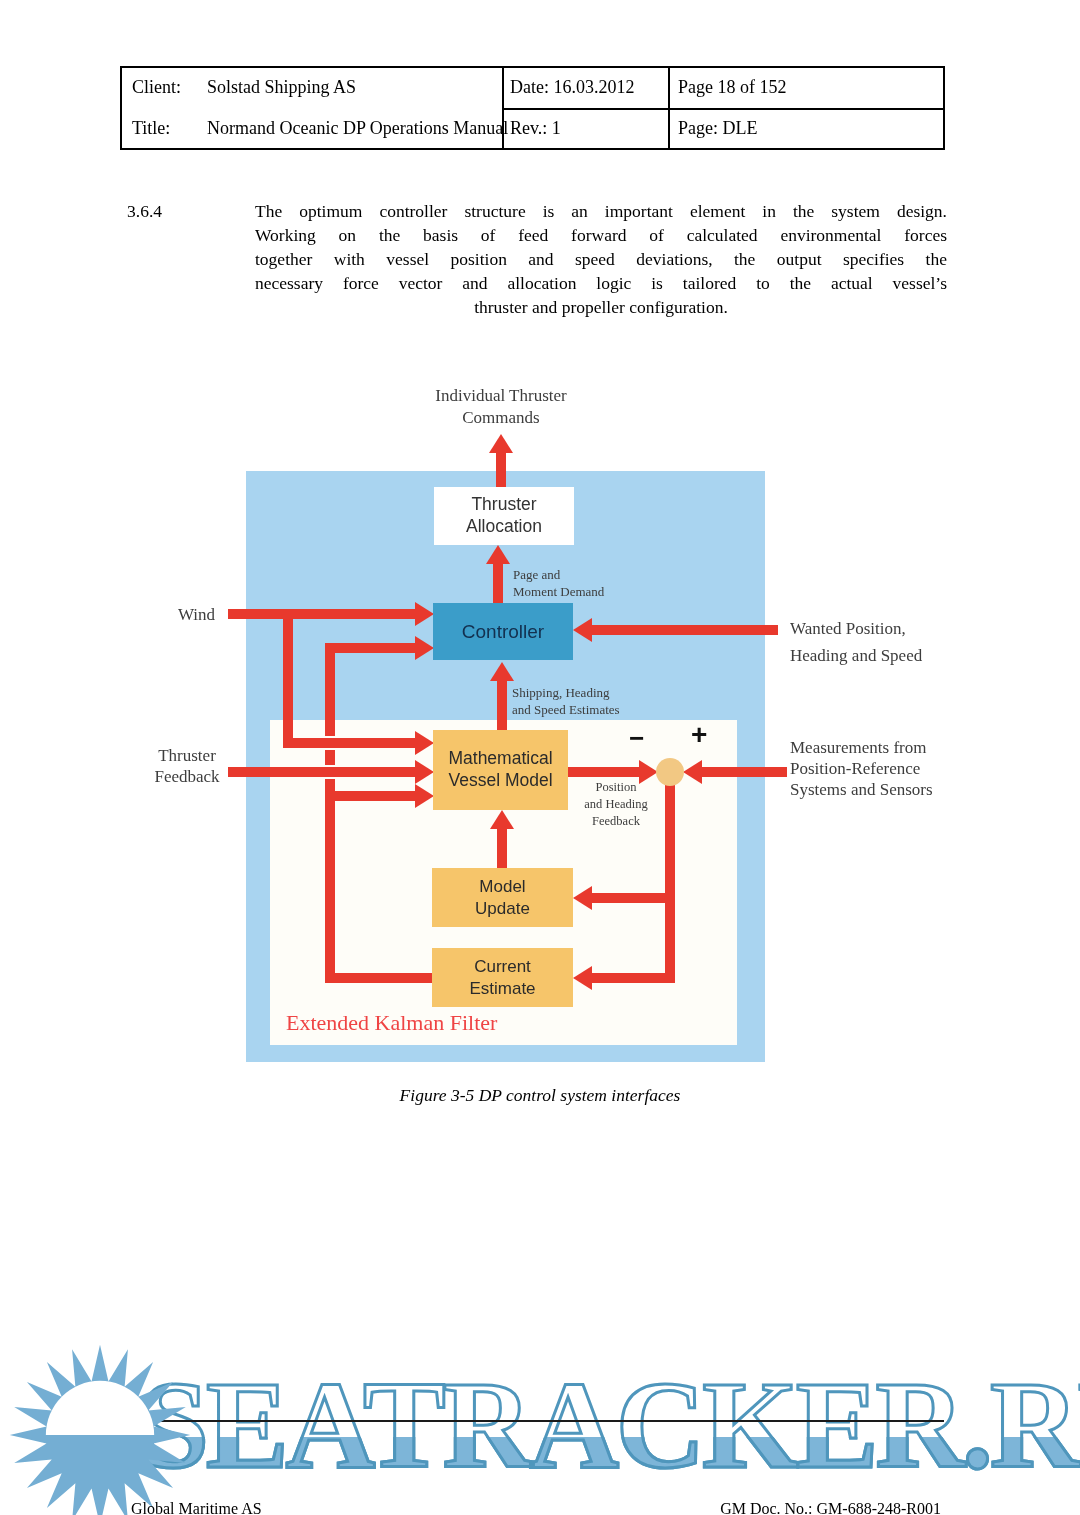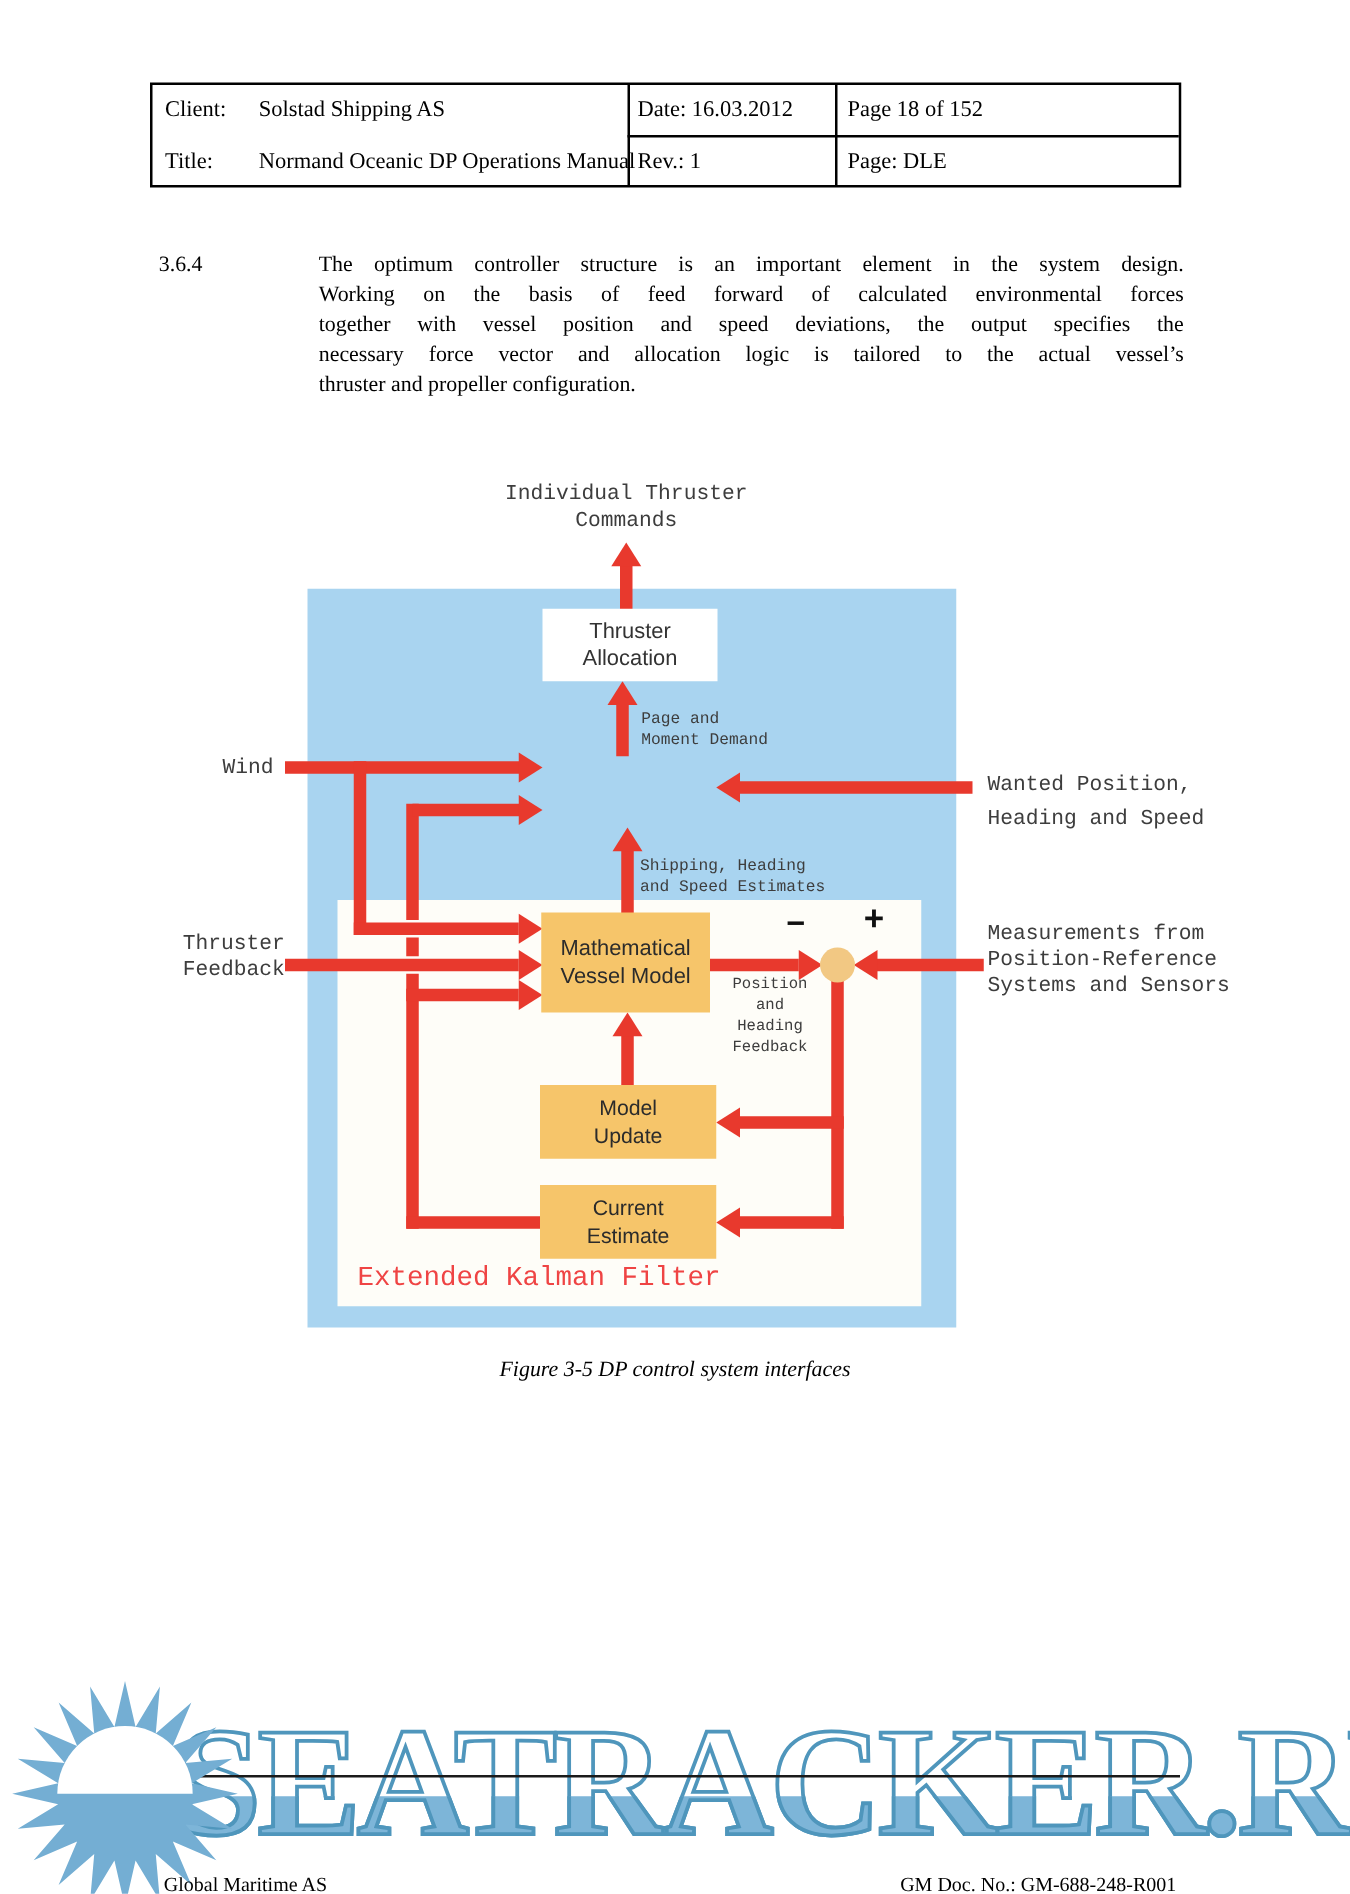--- a/index.html
+++ b/index.html
@@ -18,41 +18,41 @@
   
   .hdr{position:absolute;left:120px;top:66px;width:825px;height:84px;border:2px solid #000;font-size:18px}
   .hdr .vline{position:absolute;top:0;bottom:0;width:2px;background:#000}
   .hdr .hline{position:absolute;left:380px;right:0;top:40px;height:2px;background:#000}
   .hdr span{position:absolute;white-space:nowrap}
 
   
   .secnum{position:absolute;left:127px;top:201px;font-size:17.5px}
   .body-text{position:absolute;left:255px;top:199px;width:692px;font-size:17.5px;line-height:24px}
   .body-text .jl{text-align:justify;text-align-last:justify}
-  .body-text .ll{text-align:left}
+  .body-text .ll{text-align:center}
 
   
   .panel{position:absolute;left:246px;top:471px;width:519px;height:591px;background:var(--panel-blue)}
   .ekf{position:absolute;left:270px;top:720px;width:467px;height:325px;background:#fefdf8}
   .box{position:absolute;display:flex;flex-direction:column;align-items:center;justify-content:center;
        font-family:"Liberation Sans",sans-serif;color:#2b2b2b;text-align:center;line-height:1.25}
   .box-ta{left:434px;top:487px;width:140px;height:58px;background:#fff;font-size:17.5px;color:#333}
   .box-ctrl{left:433px;top:603px;width:140px;height:57px;background:var(--controller-blue);font-size:19px;color:#13304f}
   .box-mvm{left:433px;top:730px;width:135px;height:80px;background:var(--box-orange);font-size:17.5px}
   .box-mu{left:432px;top:868px;width:141px;height:59px;background:var(--box-orange);font-size:17px}
   .box-ce{left:432px;top:948px;width:141px;height:59px;background:var(--box-orange);font-size:17px}
   .sumcircle{position:absolute;left:656px;top:758px;width:28px;height:28px;border-radius:50%;background:#f2c883}
 
   .shaft{position:absolute;background:var(--arrow-red)}
   .head{position:absolute;width:0;height:0}
   .head-r{border-top:12px solid transparent;border-bottom:12px solid transparent;border-left:19px solid var(--arrow-red)}
   .head-l{border-top:12px solid transparent;border-bottom:12px solid transparent;border-right:19px solid var(--arrow-red)}
   .head-u{border-left:12px solid transparent;border-right:12px solid transparent;border-bottom:19px solid var(--arrow-red)}
 
-  .dlabel{position:absolute;font-family:Liberation Mono, monospace;color:#3d3d3d;font-size:17px;line-height:21px;white-space:nowrap}
+  .dlabel{position:absolute;font-family:Liberation Serif, serif;color:#3d3d3d;font-size:17px;line-height:21px;white-space:nowrap}
   .dlabel.center{text-align:center;white-space:normal}
   .dlabel.small{font-size:13px;line-height:17px}
   .sign{position:absolute;font-family:"Liberation Sans",sans-serif;font-weight:bold;color:#111}
 
   .caption{position:absolute;left:0;top:1085px;width:1080px;text-align:center;font-style:italic;font-size:17.5px}
 
   
   .wm{position:absolute;left:140px;top:1364px;width:940px;height:130px;z-index:5;pointer-events:none}
   .wm .layer{position:absolute;left:0;top:0;width:100%;text-align:center;white-space:nowrap;
              font-family:"Liberation Serif",serif;font-weight:bold;font-size:124px;line-height:1;letter-spacing:-3px;
@@ -137,20 +137,23 @@
   <div class="shaft" style="left:591px;top:973px;width:84px;height:10px"></div>
   <div class="head head-l" style="left:573px;top:966px"></div>
 
   <div class="shaft" style="left:497px;top:828px;width:10px;height:40px"></div>
   <div class="head head-u" style="left:490px;top:810px"></div>
 
   <div class="box box-ta">
     <span>Thruster</span>
     <span>Allocation</span>
   </div>
+  <div class="box box-ctrl">
+    <span>Controller</span>
+  </div>
   <div class="box box-mvm">
     <span>Mathematical</span>
     <span>Vessel Model</span>
   </div>
   <div class="box box-mu">
     <span>Model</span>
     <span>Update</span>
   </div>
   <div class="box box-ce">
     <span>Current</span>

